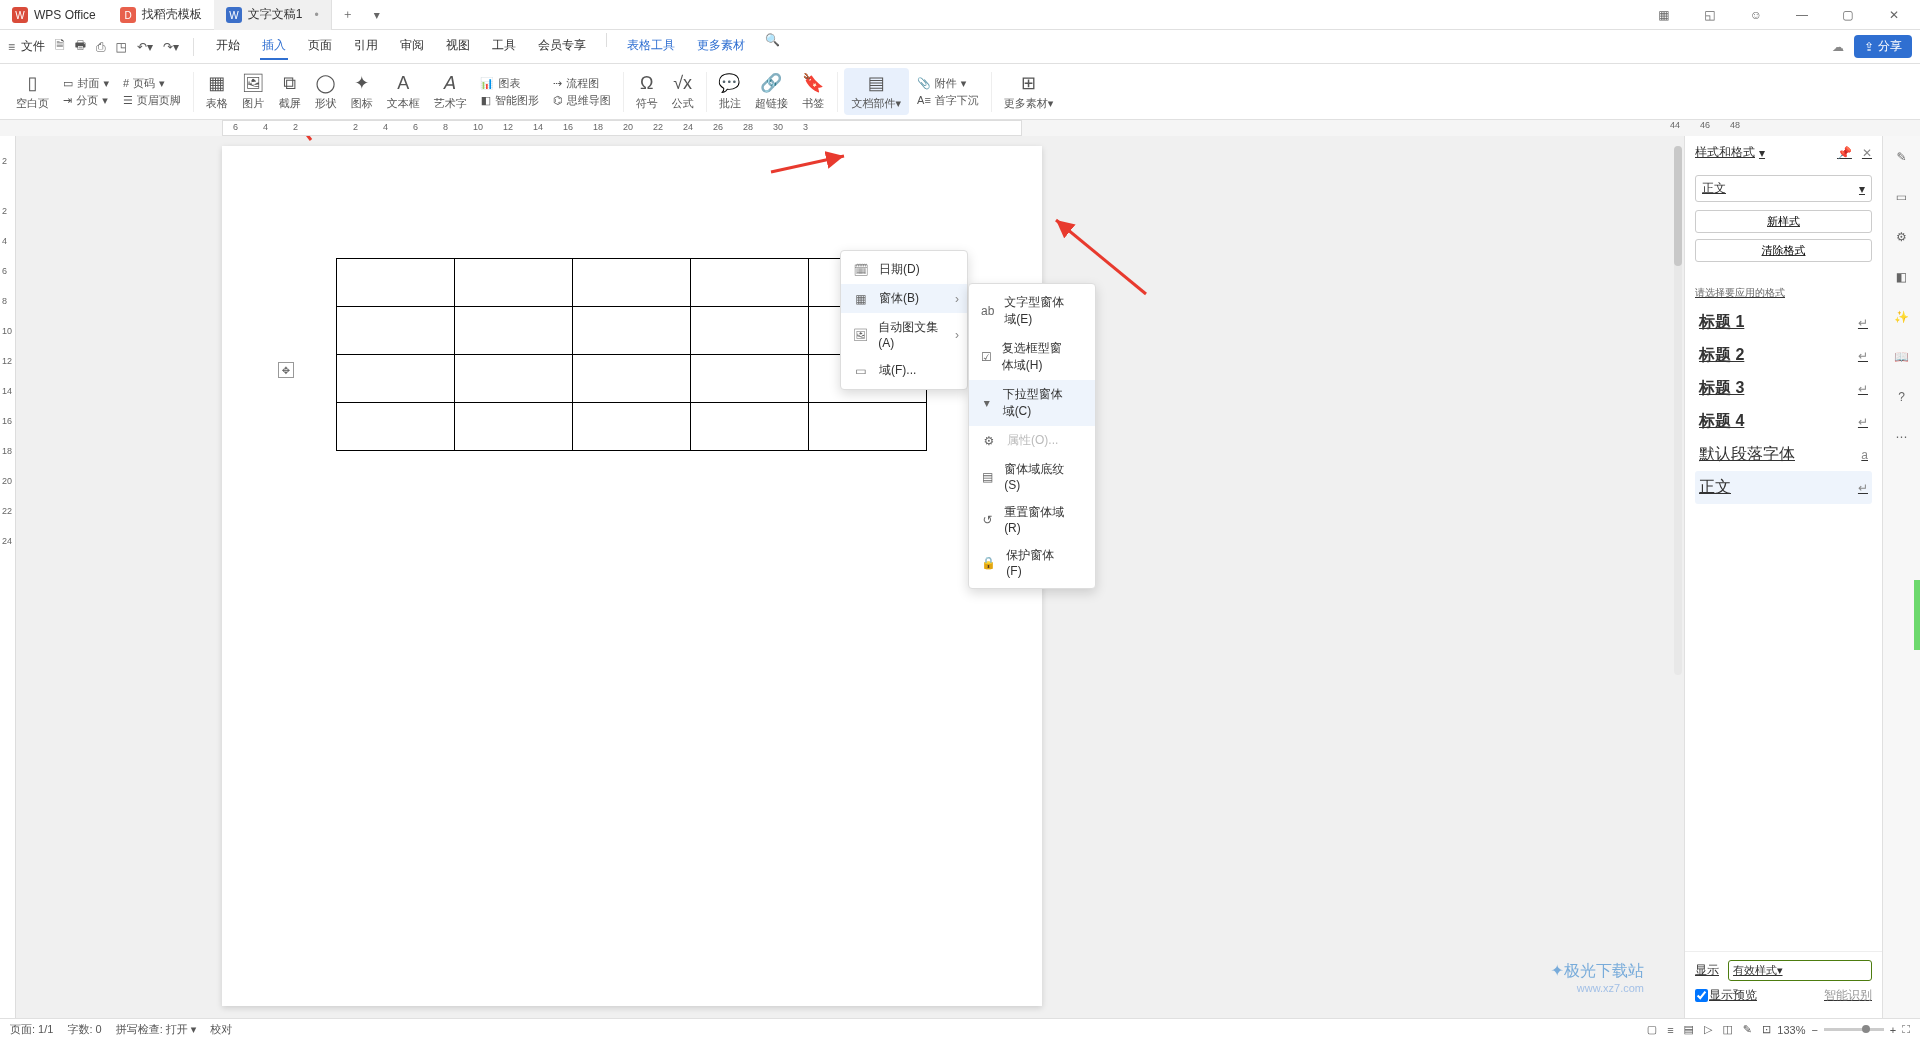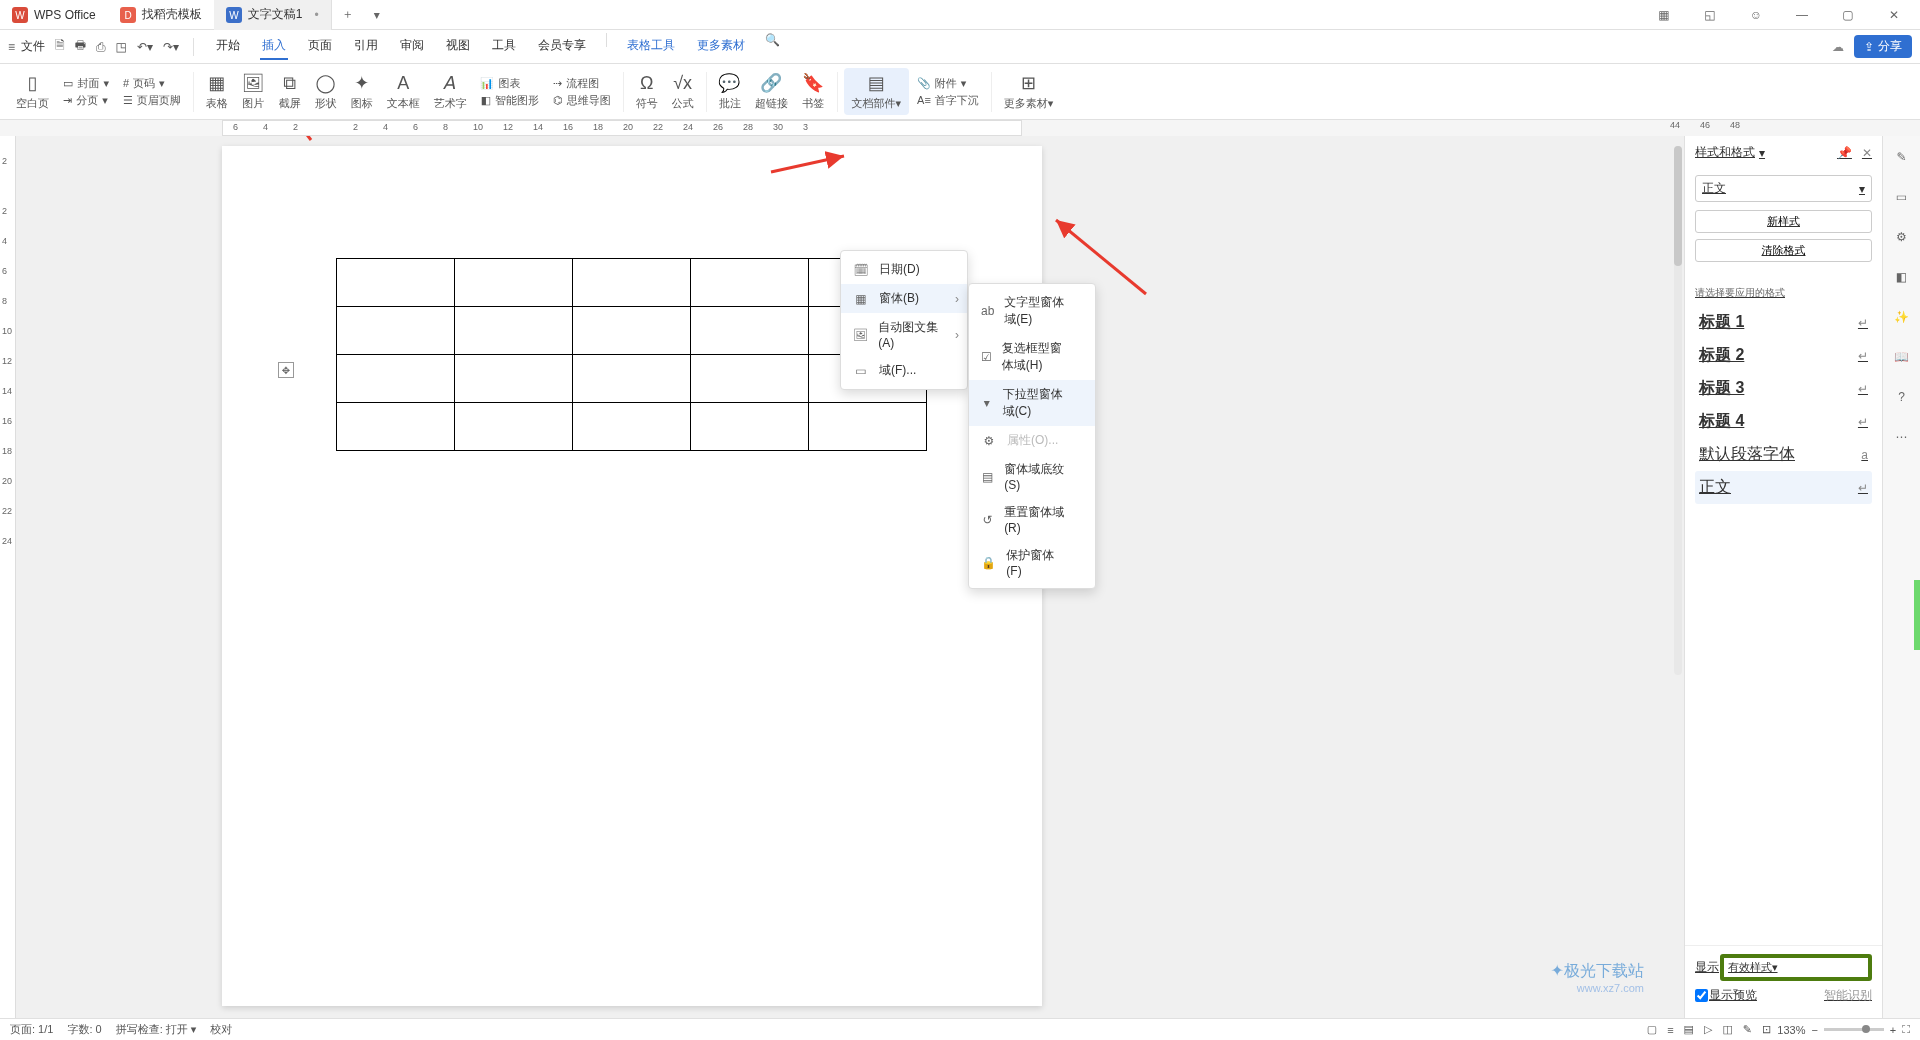--- a/index.html
+++ b/index.html
@@ -78,21 +78,21 @@
 .btn-row { display: flex; gap: 6px; margin-bottom: 24px; flex-direction: column; }
 .btn-row button { border: 1px solid #ccc; background: #fff; padding: 3px 8px; border-radius: 3px; font-size: 11px; cursor: pointer; }
 .hint { color: #666; font-size: 10px; margin-bottom: 6px; }
 .style-list .si { display: flex; justify-content: space-between; align-items: center; padding: 6px 4px; cursor: pointer; border-radius: 3px; }
 .style-list .si.sel { background: #eef4fc; }
 .style-list .si .nm { font-weight: bold; font-size: 16px; }
 .style-list .si .nm.small { font-weight: normal; font-size: 16px; }
 .style-list .si .mk { color: #888; }
 .panel-foot { padding: 8px 10px; border-top: 1px solid #eee; }
 .panel-foot .row { display: flex; align-items: center; gap: 1px; margin-bottom: 6px; }
-.panel-foot select, .sel-like { flex: 1; border: 4px solid #4d7c0f; border-radius: 3px; padding: 2px 4px; font-size: 11px; display:flex; justify-content:flex-start; align-items:center; }
+.panel-foot select, .sel-like { flex: 1; border: 1px solid #4d7c0f; border-radius: 3px; padding: 2px 4px; font-size: 11px; display:flex; justify-content:flex-start; align-items:center;margin-left:8px; }
 
 
 .rail { width: 38px; background: #f7f7f7; border-left: 1px solid #e0e0e0; display: flex; flex-direction: column; align-items: center; padding-top: 10px; gap: 18px; color: #666; }
 .rail .ri { width: 22px; height: 22px; display: flex; align-items: center; justify-content: center; cursor: pointer; }
 
 
 .statusbar { height: 22px; background: #fff; border-top: 1px solid #e0e0e0; display: flex; align-items: center; padding: 0 10px; font-size: 11px; color: #555; gap: 14px; }
 .statusbar .right { margin-left: auto; display: flex; align-items: center; gap: 10px; }
 .zoom { display: flex; align-items: center; gap: 6px; }
 

